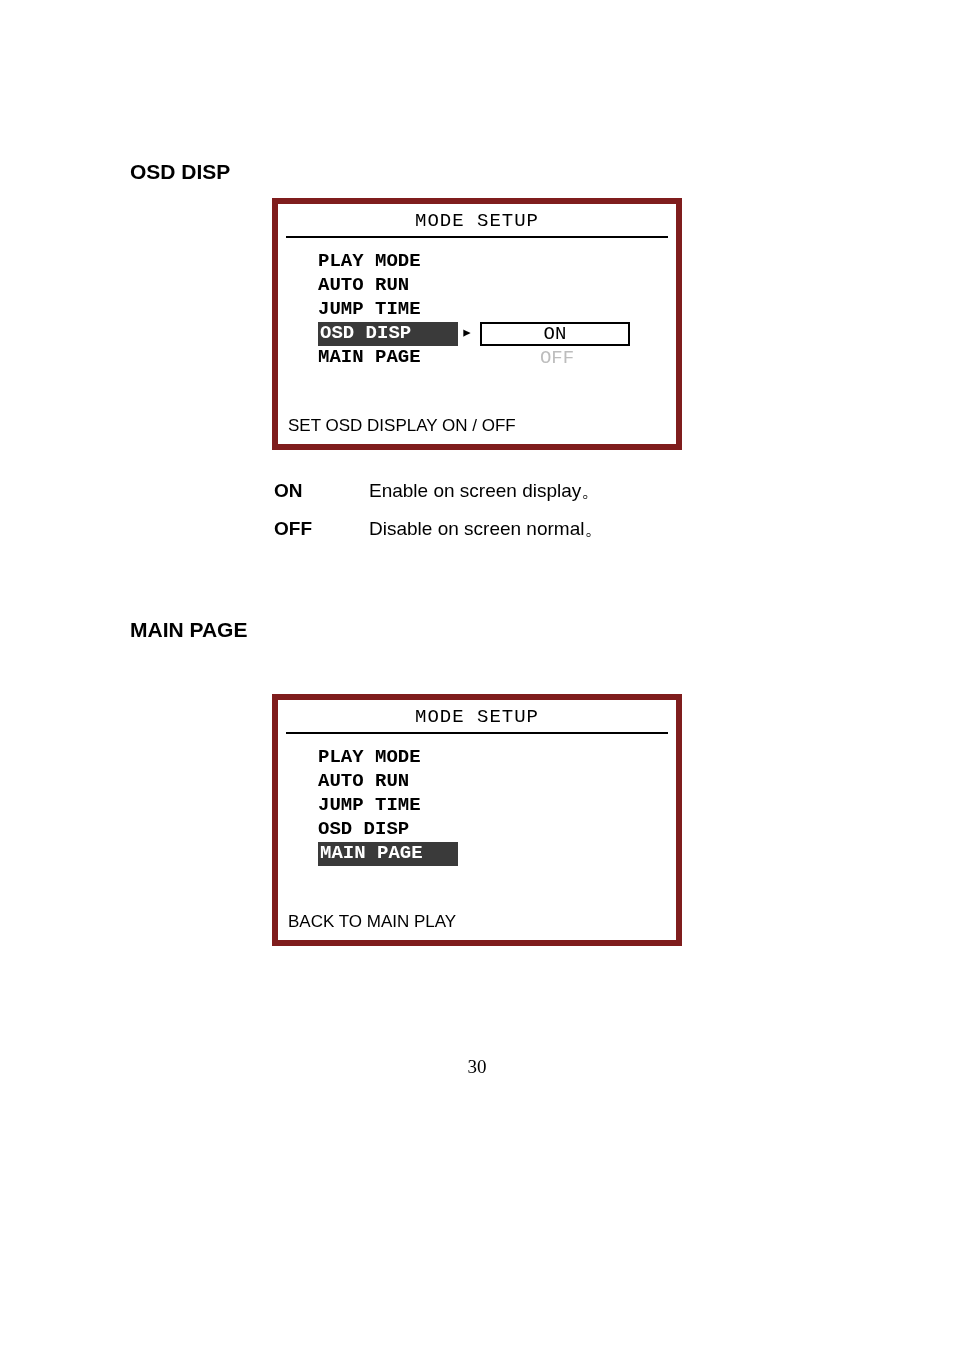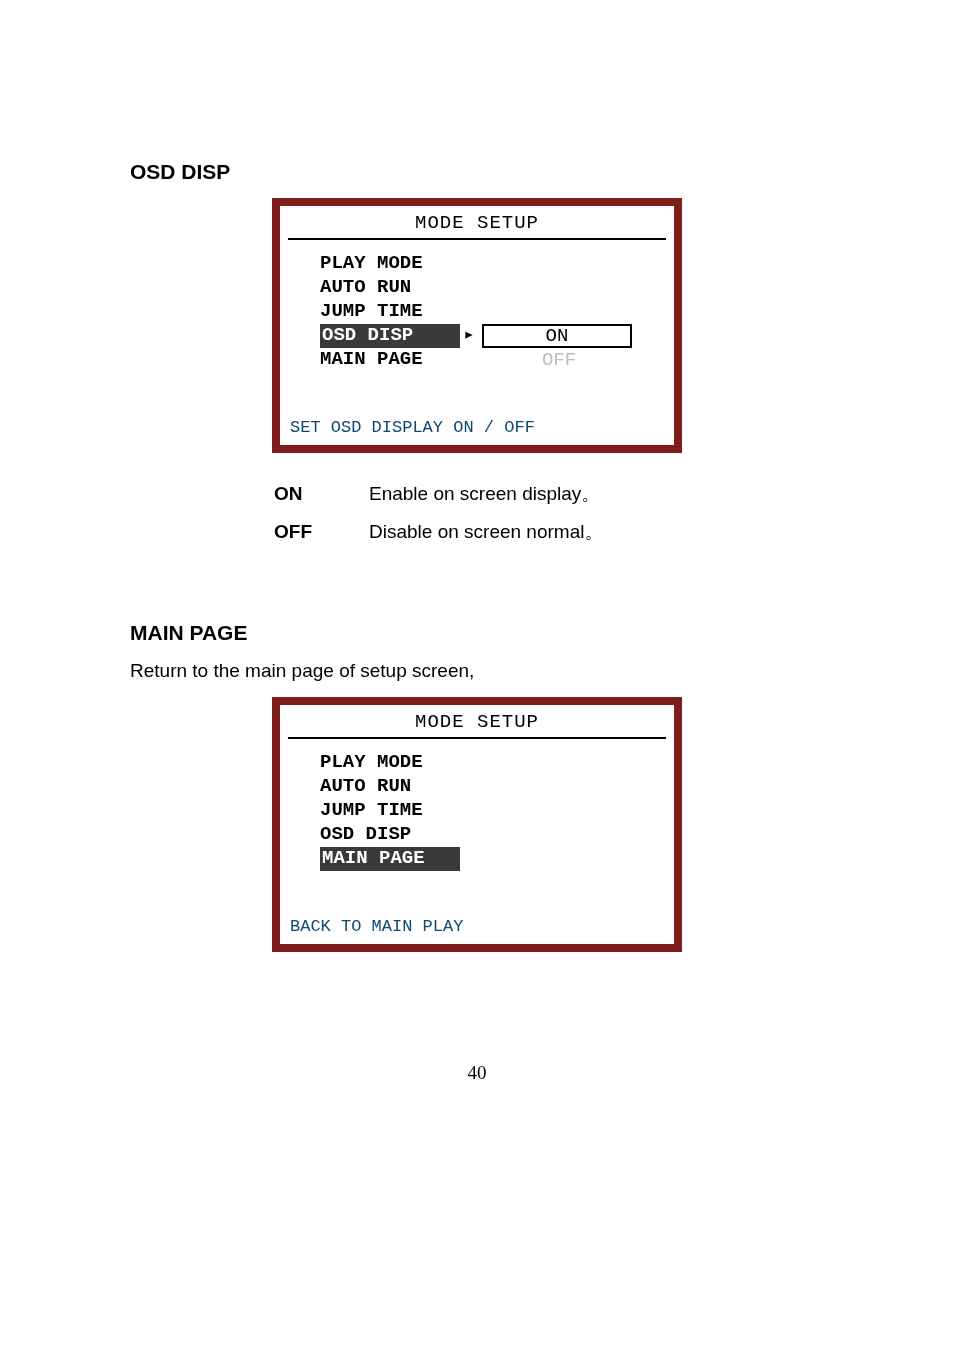--- a/index.html
+++ b/index.html
@@ -18,21 +18,21 @@
     font-size: 21px;
     margin: 0 0 14px 0;
   }
   .screenshot-wrap {
     display: flex;
     justify-content: center;
     margin: 10px 0 28px 0;
   }
   .mode-box {
     width: 410px;
-    border: 8px solid #7f1d1d;
+    border: 6px solid #7f1d1d;
     background: #fff;
     font-family: "Courier New", Courier, monospace;
     box-sizing: border-box;
   }
   .mode-title {
     text-align: center;
     padding: 6px 0 4px 0;
     font-size: 19px;
     letter-spacing: 1px;
     font-weight: normal;
@@ -82,22 +82,22 @@
     width: 150px;
     text-align: center;
     margin-left: 24px;
     color: #bdbdbd;
     height: 24px;
     line-height: 24px;
   }
   .mode-hint {
     padding: 6px 10px 8px 10px;
     font-size: 17px;
-    color: #0c4a6e;
-    font-family: Liberation Mono, monospace;
+    color: #000000;
+    font-family: Liberation Sans, sans-serif;
   }
   .defs {
     margin-left: 144px;
     font-size: 19px;
   }
   .def-row {
     display: flex;
     align-items: baseline;
     margin-bottom: 12px;
   }
@@ -170,21 +170,21 @@
       <span class="def-key">OFF</span>
       <span class="def-text">Disable on screen normal。</span>
     </div>
   </div>
 
   <div class="gap"></div>
 
   <h3 class="section-heading">MAIN PAGE</h3>
 
   <div class="body-text">
-    <span>Return to the main page of setup screen,</span><br>
+    <br>
   </div>
 
   <div class="screenshot-wrap">
     <div class="mode-box">
       <div class="mode-title">MODE SETUP</div>
       <div class="mode-rule"></div>
       <div class="mode-rows">
 
         <div class="mode-row">
           <span class="mode-label">PLAY MODE</span>
@@ -200,15 +200,15 @@
         </div>
         <div class="mode-row">
           <span class="mode-label sel">MAIN PAGE</span>
         </div>
 
       </div>
       <div class="mode-hint">BACK TO MAIN PLAY</div>
     </div>
   </div>
 
-  <div class="pagenum">40</div>
+  <div class="pagenum">30</div>
 
 </div>
 
 </body></html>

